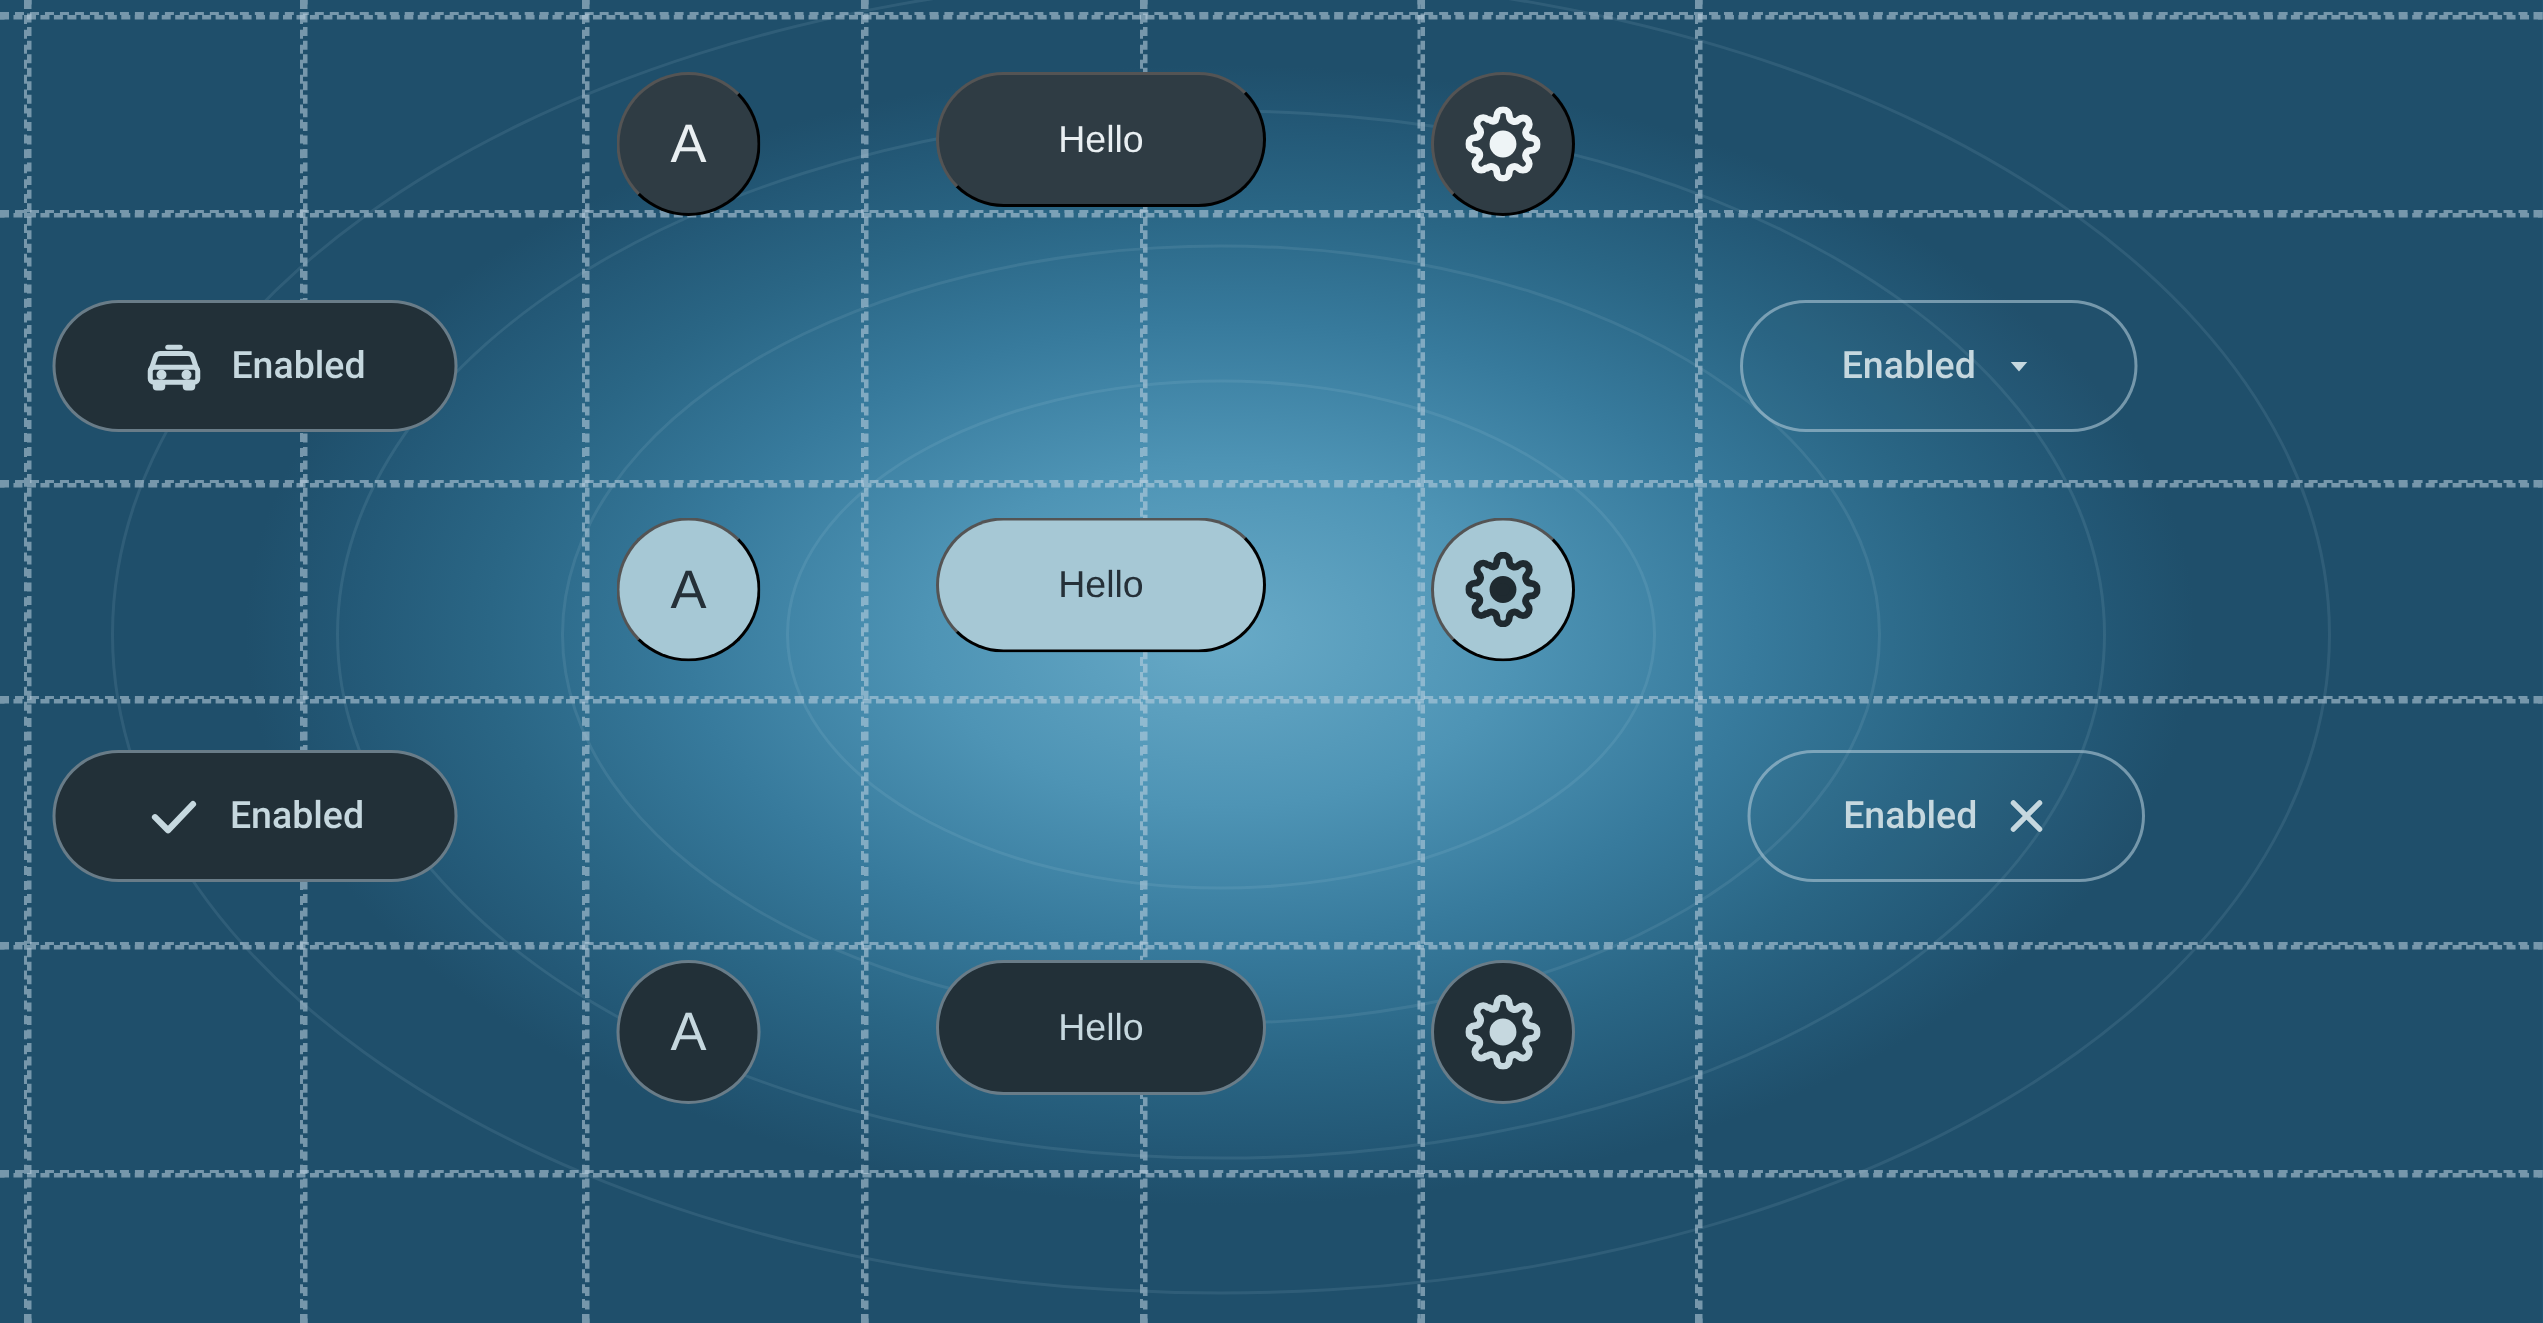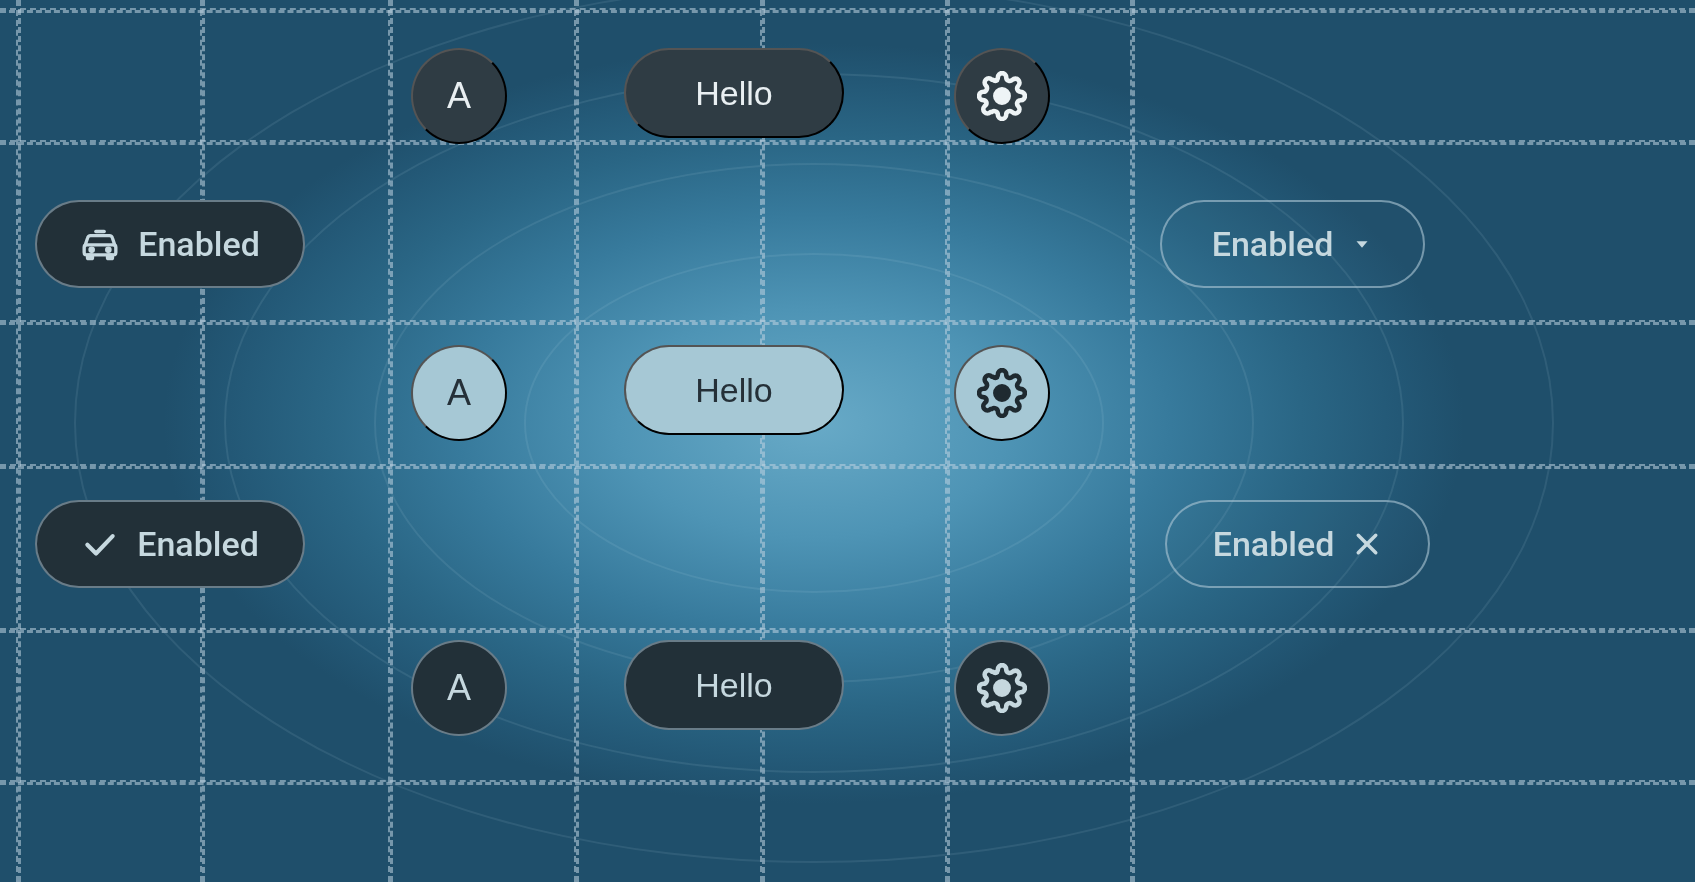--- a/index.html
+++ b/index.html
@@ -101,21 +101,21 @@
   
   #r2a { left: 411px; top: 345px; }
   #r2b { left: 624px; top: 345px; width: 220px; }
   #r2c { left: 954px; top: 345px; }
 
   
   #r3a { left: 411px; top: 640px; }
   #r3b { left: 624px; top: 640px; width: 220px; }
   #r3c { left: 954px; top: 640px; }
 
-  .label { font-size: 34px; }
+  .label { font-size: 25px; }
   .letter { font-size: 36px; font-weight: 500; }
 </style>
 </head>
 <body>
 
 <div class="bg"></div>
 <div class="rings">
   <div class="ring r1"></div>
   <div class="ring r2"></div>
   <div class="ring r3"></div>

